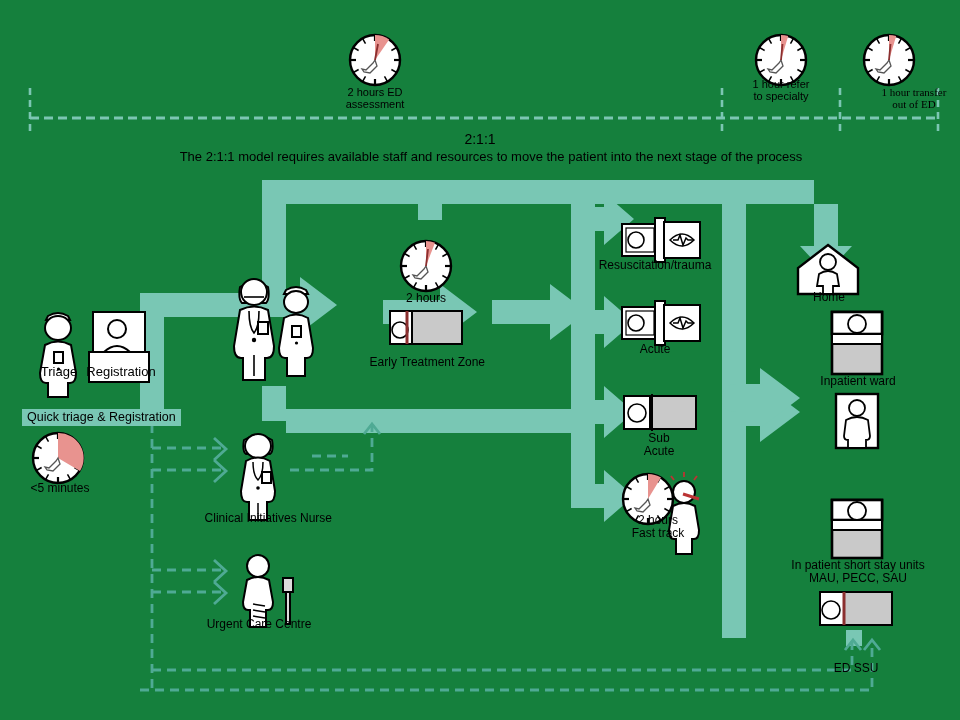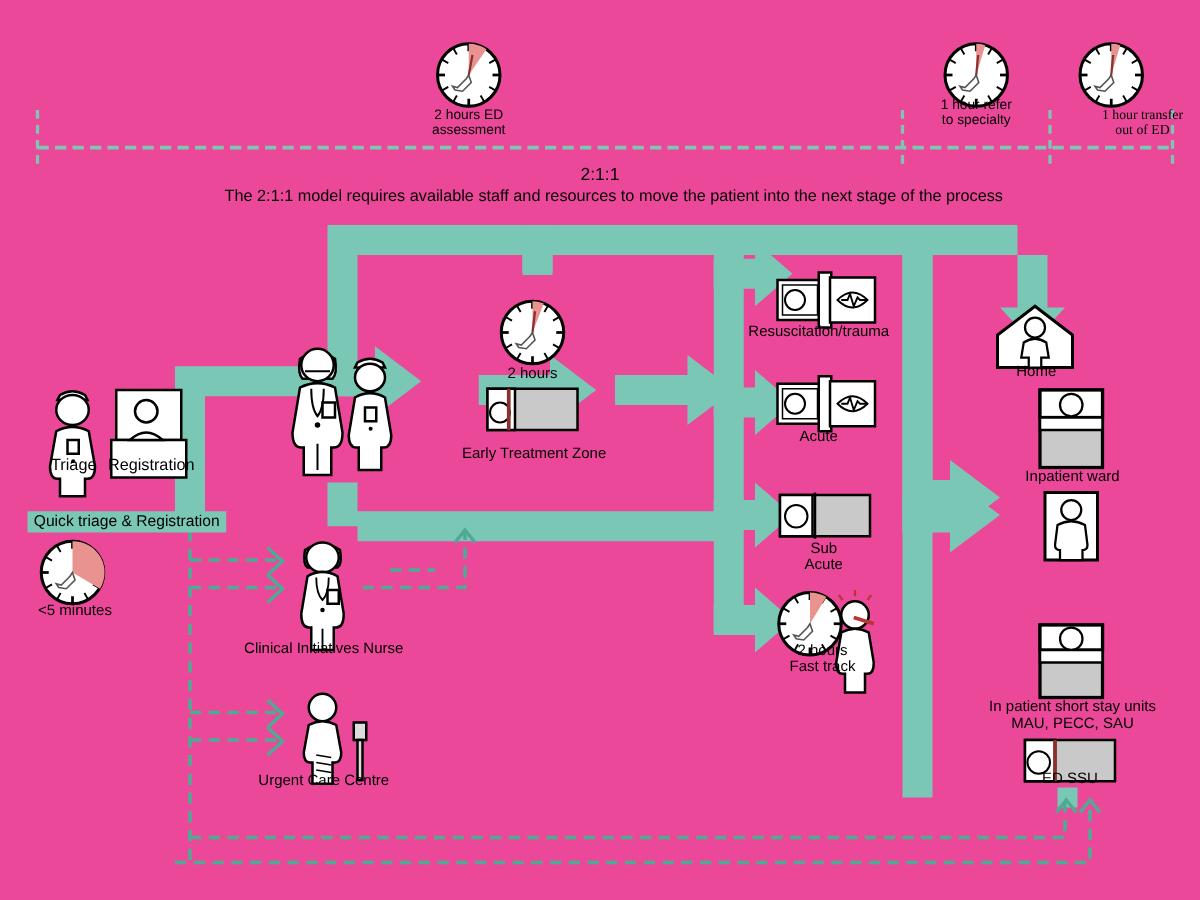--- a/index.html
+++ b/index.html
@@ -1,17 +1,17 @@
 <!DOCTYPE html>
 <html><head>
 <meta charset="utf-8">
 <style>
   html,body{margin:0;padding:0;background:#ffffff;}
   body{width:960px;height:720px;font-family:"Liberation Sans",sans-serif;color:#000;}
-  #stage{position:relative;width:960px;height:720px;overflow:hidden;background:#ec4899;}
+  #stage{position:relative;width:960px;height:720px;overflow:hidden;background:#15803d;}
   #art{position:absolute;left:0;top:0;width:960px;height:720px;}
   .lbl{position:absolute;text-align:center;line-height:1.12;color:#000;
        font-family:"Liberation Sans",sans-serif;white-space:pre-line;}
   .lbl.s11{font-size:11px;}
   .lbl.s12{font-size:12px;}
   .lbl.s13{font-size:13px;}
   .banner{position:absolute;background:#79c7b4;color:#000;font-size:12.5px;
           line-height:17px;padding:0 5px;white-space:nowrap;}
   .ttl{position:absolute;text-align:center;font-size:14px;}
   .sub{position:absolute;text-align:center;font-size:13px;white-space:nowrap;}
@@ -308,18 +308,18 @@
 <div class="lbl s12" style="left:616px;top:343px;width:78px;">Acute</div>
 <div class="lbl s12" style="left:624px;top:432px;width:70px;">Sub
 Acute</div>
 <div class="lbl s12" style="left:610px;top:514px;width:96px;">2 hours
 Fast track</div>
 
 <div class="lbl s12" style="left:798px;top:291px;width:62px;">Home</div>
 <div class="lbl s12" style="left:805px;top:375px;width:106px;">Inpatient ward</div>
 <div class="lbl s12" style="left:788px;top:559px;width:140px;">In patient short stay units
 MAU, PECC, SAU</div>
-<div class="lbl s12" style="left:822px;top:616px;width:68px;">ED SSU</div>
-
-<div class="lbl s12" style="left:186px;top:512px;width:146px;">Clinical Initiatives Nurse</div>
+<div class="lbl s12" style="left:822px;top:662px;width:68px;">ED SSU</div>
+
+<div class="lbl s12" style="left:186px;top:512px;width:146px;text-align:right;">Clinical Initiatives Nurse</div>
 <div class="lbl s12" style="left:194px;top:618px;width:130px;text-align:center;">Urgent Care Centre</div>
 
 </div>
 
 </body></html>

